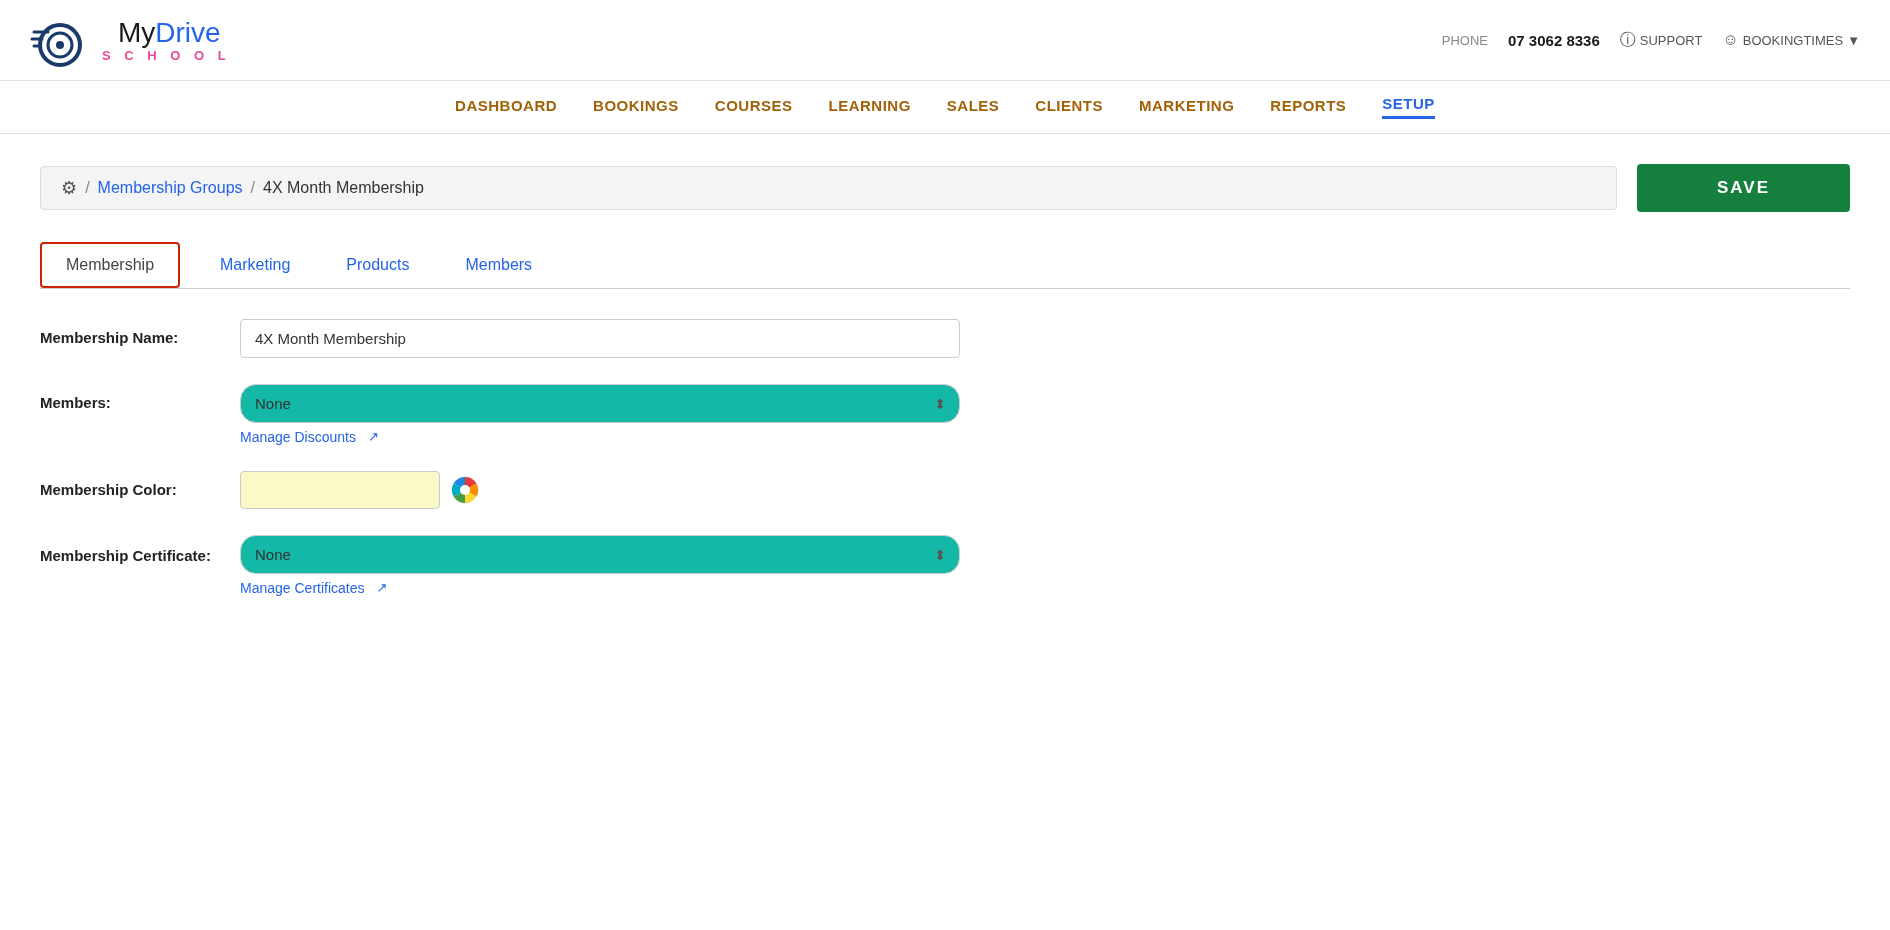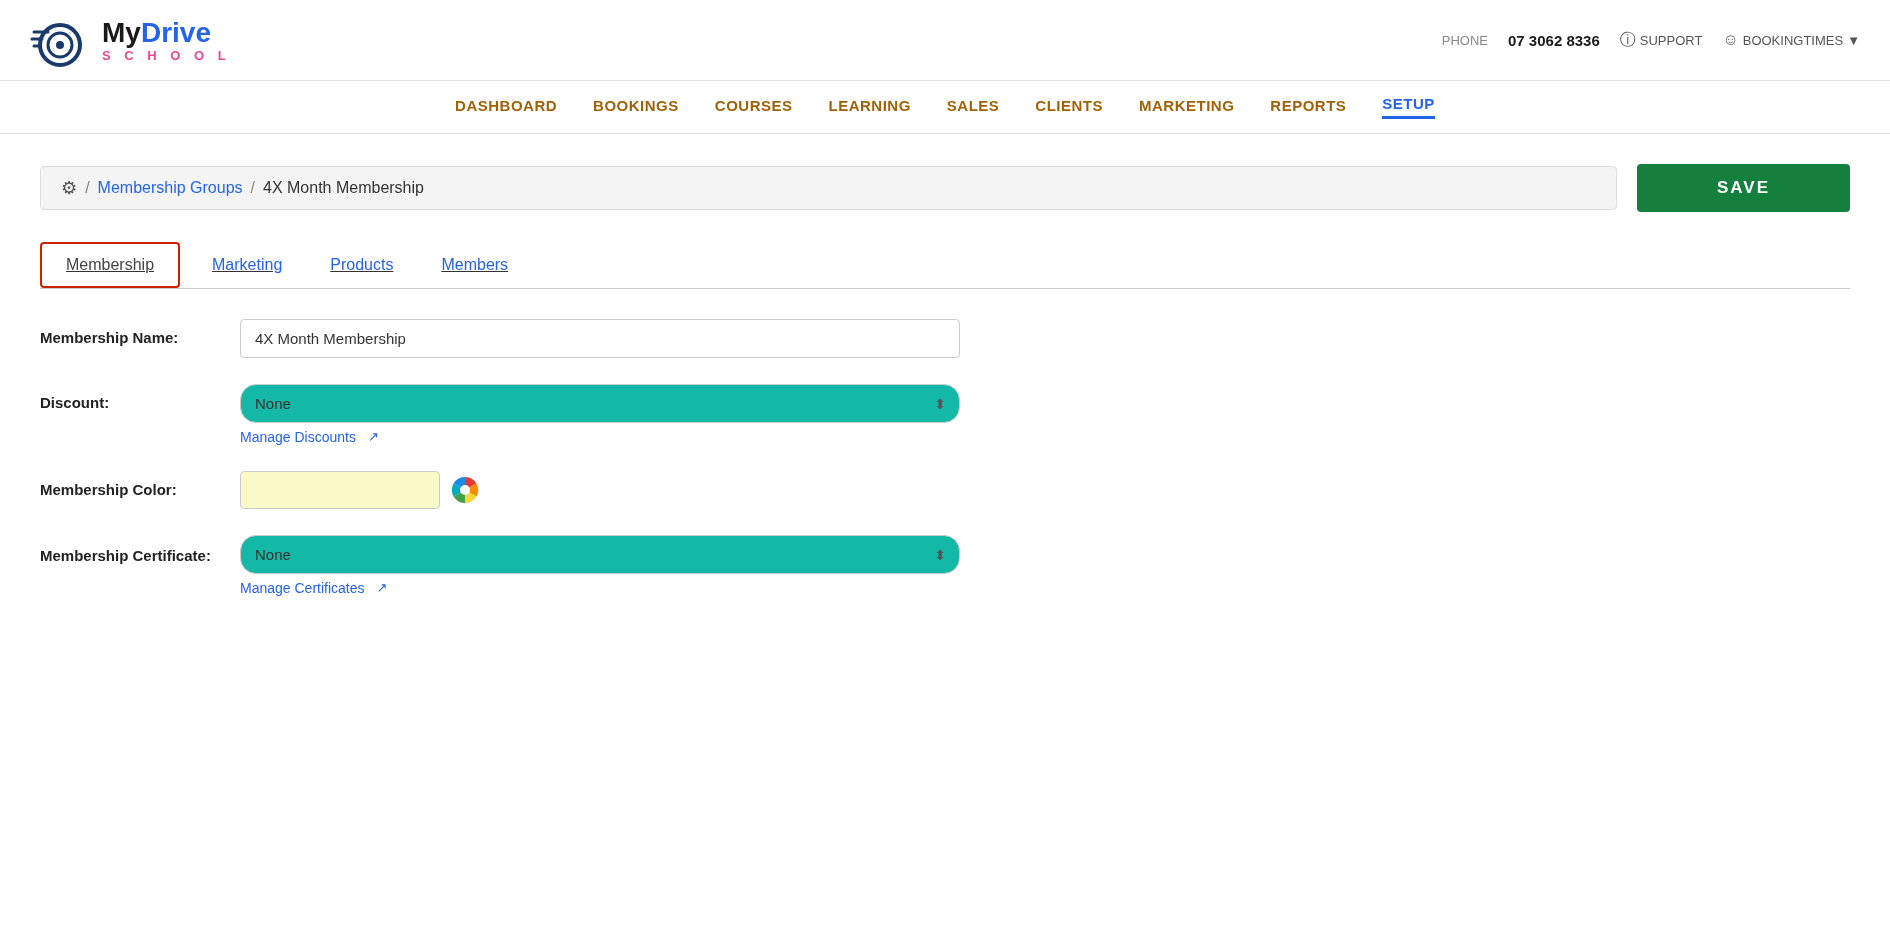--- a/index.html
+++ b/index.html
@@ -23,21 +23,22 @@
       width: 60px;
       height: 60px;
     }
     .logo-text {
       display: flex;
       flex-direction: column;
       line-height: 1;
     }
     .logo-text .my-drive {
       font-size: 28px;
-      font-weight: bold;
+      font-weight: normal;
+      margin-left: 16px;
     }
     .logo-text .my {
       color: #1a1a1a;
     }
     .logo-text .drive {
       color: #2563eb;
     }
     .logo-text .school {
       font-size: 13px;
       letter-spacing: 5px;
@@ -126,24 +127,23 @@
       border: none;
       border-radius: 4px;
       padding: 14px 80px;
       cursor: pointer;
       white-space: nowrap;
     }
 
     
     .tabs {
       display: flex;
-      gap: 0;
+      gap: 8px;
       border-bottom: 1px solid #ccc;
       margin-bottom: 30px;
-      text-decoration: underline;
     }
     .tab {
       padding: 12px 24px;
       font-size: 16px;
       cursor: pointer;
       color: #2563eb;
       font-weight: 500;
       border: none;
       background: none;
     }
@@ -312,21 +312,21 @@
   <div class="form-section">
 
     <div class="form-row">
       <div class="form-label">Membership Name:</div>
       <div class="form-control">
         <input type="text" value="4X Month Membership" style="">
       </div>
     </div>
 
     <div class="form-row">
-      <div class="form-label">Discount:</div>
+      <div class="form-label">Members:</div>
       <div class="form-control">
         <div class="select-wrapper">
           <select>
             <option>None</option>
           </select>
         </div>
         <a class="manage-link">
           <span>Manage Discounts</span>
           <span class="ext-icon">↗︎</span>
         </a>

